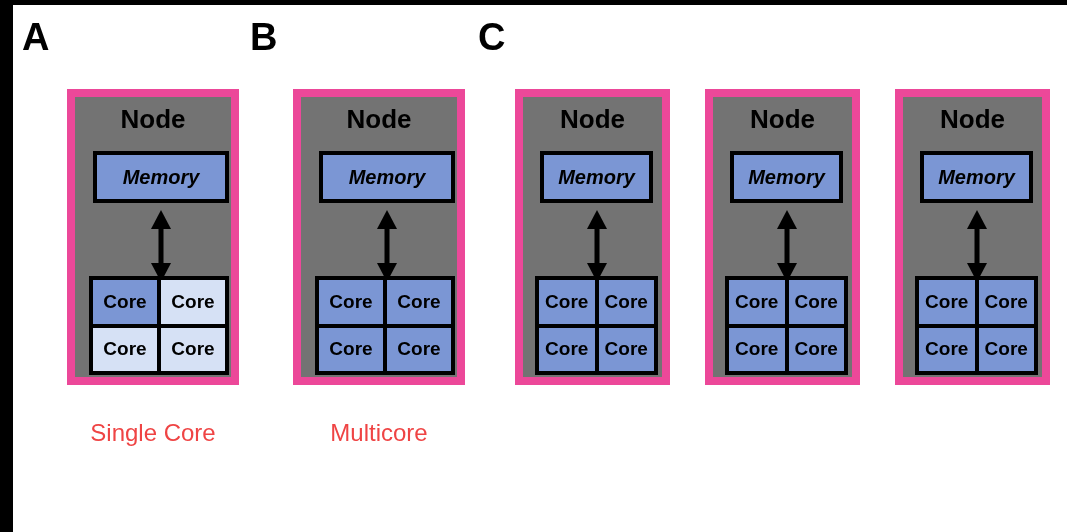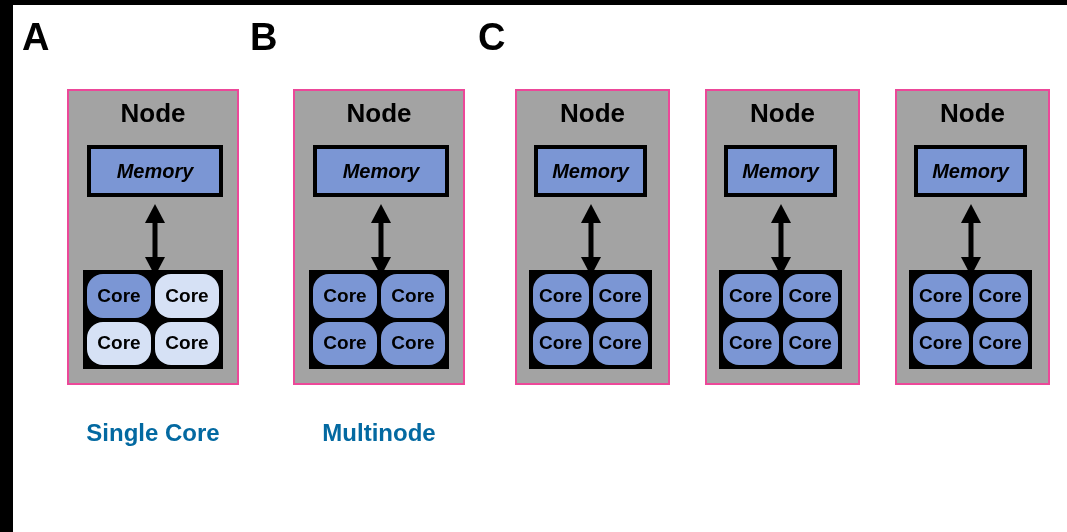--- a/index.html
+++ b/index.html
@@ -37,22 +37,22 @@
     font-weight: bold;
     color: #000000;
     line-height: 1;
     letter-spacing: 0px;
   }
 
   
   .node {
     position: absolute;
     box-sizing: border-box;
-    background: #a3a3a3;
-    border: 2px solid #ec4899;
+    background: #737373;
+    border: 8px solid #ec4899;
   }
   .node-title {
     position: absolute;
     left: 0; right: 0;
     top: 8px;
     text-align: center;
     font-size: 26px;
     font-weight: bold;
     color: #000000;
     line-height: 1.1;
@@ -90,32 +90,31 @@
     gap: 4px;
   }
   .core {
     display: flex;
     align-items: center;
     justify-content: center;
     font-size: 19px;
     font-weight: bold;
     color: #000000;
     background: #d6e1f5;
-    border-radius: 16px;
   }
   .core.active {
     background: #7b96d4;
   }
 
   
   .caption {
     position: absolute;
     font-size: 24px;
-    font-weight: bold;
-    color: #0369a1;
+    font-weight: normal;
+    color: #ef4444;
     line-height: 1.1;
     text-align: center;
   }
 </style>
 </head>
 <body>
 
 <div id="stage">
 
   <div class="edge-left"></div>
@@ -156,21 +155,21 @@
       </svg>
     </div>
     <div class="cores" style="left:14px; top:179px; width:140px; height:99px;">
       <div class="core active">Core</div>
       <div class="core active">Core</div>
       <div class="core active">Core</div>
       <div class="core active">Core</div>
     </div>
   </div>
 
-  <div class="caption" style="left:273px; top:420px; width:212px;">Multinode</div>
+  <div class="caption" style="left:273px; top:420px; width:212px;">Multicore</div>
 
   <div class="panel-letter" style="left:478px; top:18px;">C</div>
 
   <div class="node" style="left:515px; top:89px; width:155px; height:296px;">
     <div class="node-title">Node</div>
     <div class="memory" style="left:17px; top:54px; width:113px; height:52px;">Memory</div>
     <div class="arrow" style="left:49px; top:113px;">
       <svg width="50" height="72" viewBox="0 0 50 72" xmlns="http://www.w3.org/2000/svg">
         <line x1="25" y1="14" x2="25" y2="58" stroke="#000" stroke-width="5"></line>
         <polygon points="25,0 15,19 35,19" fill="#000"></polygon>

